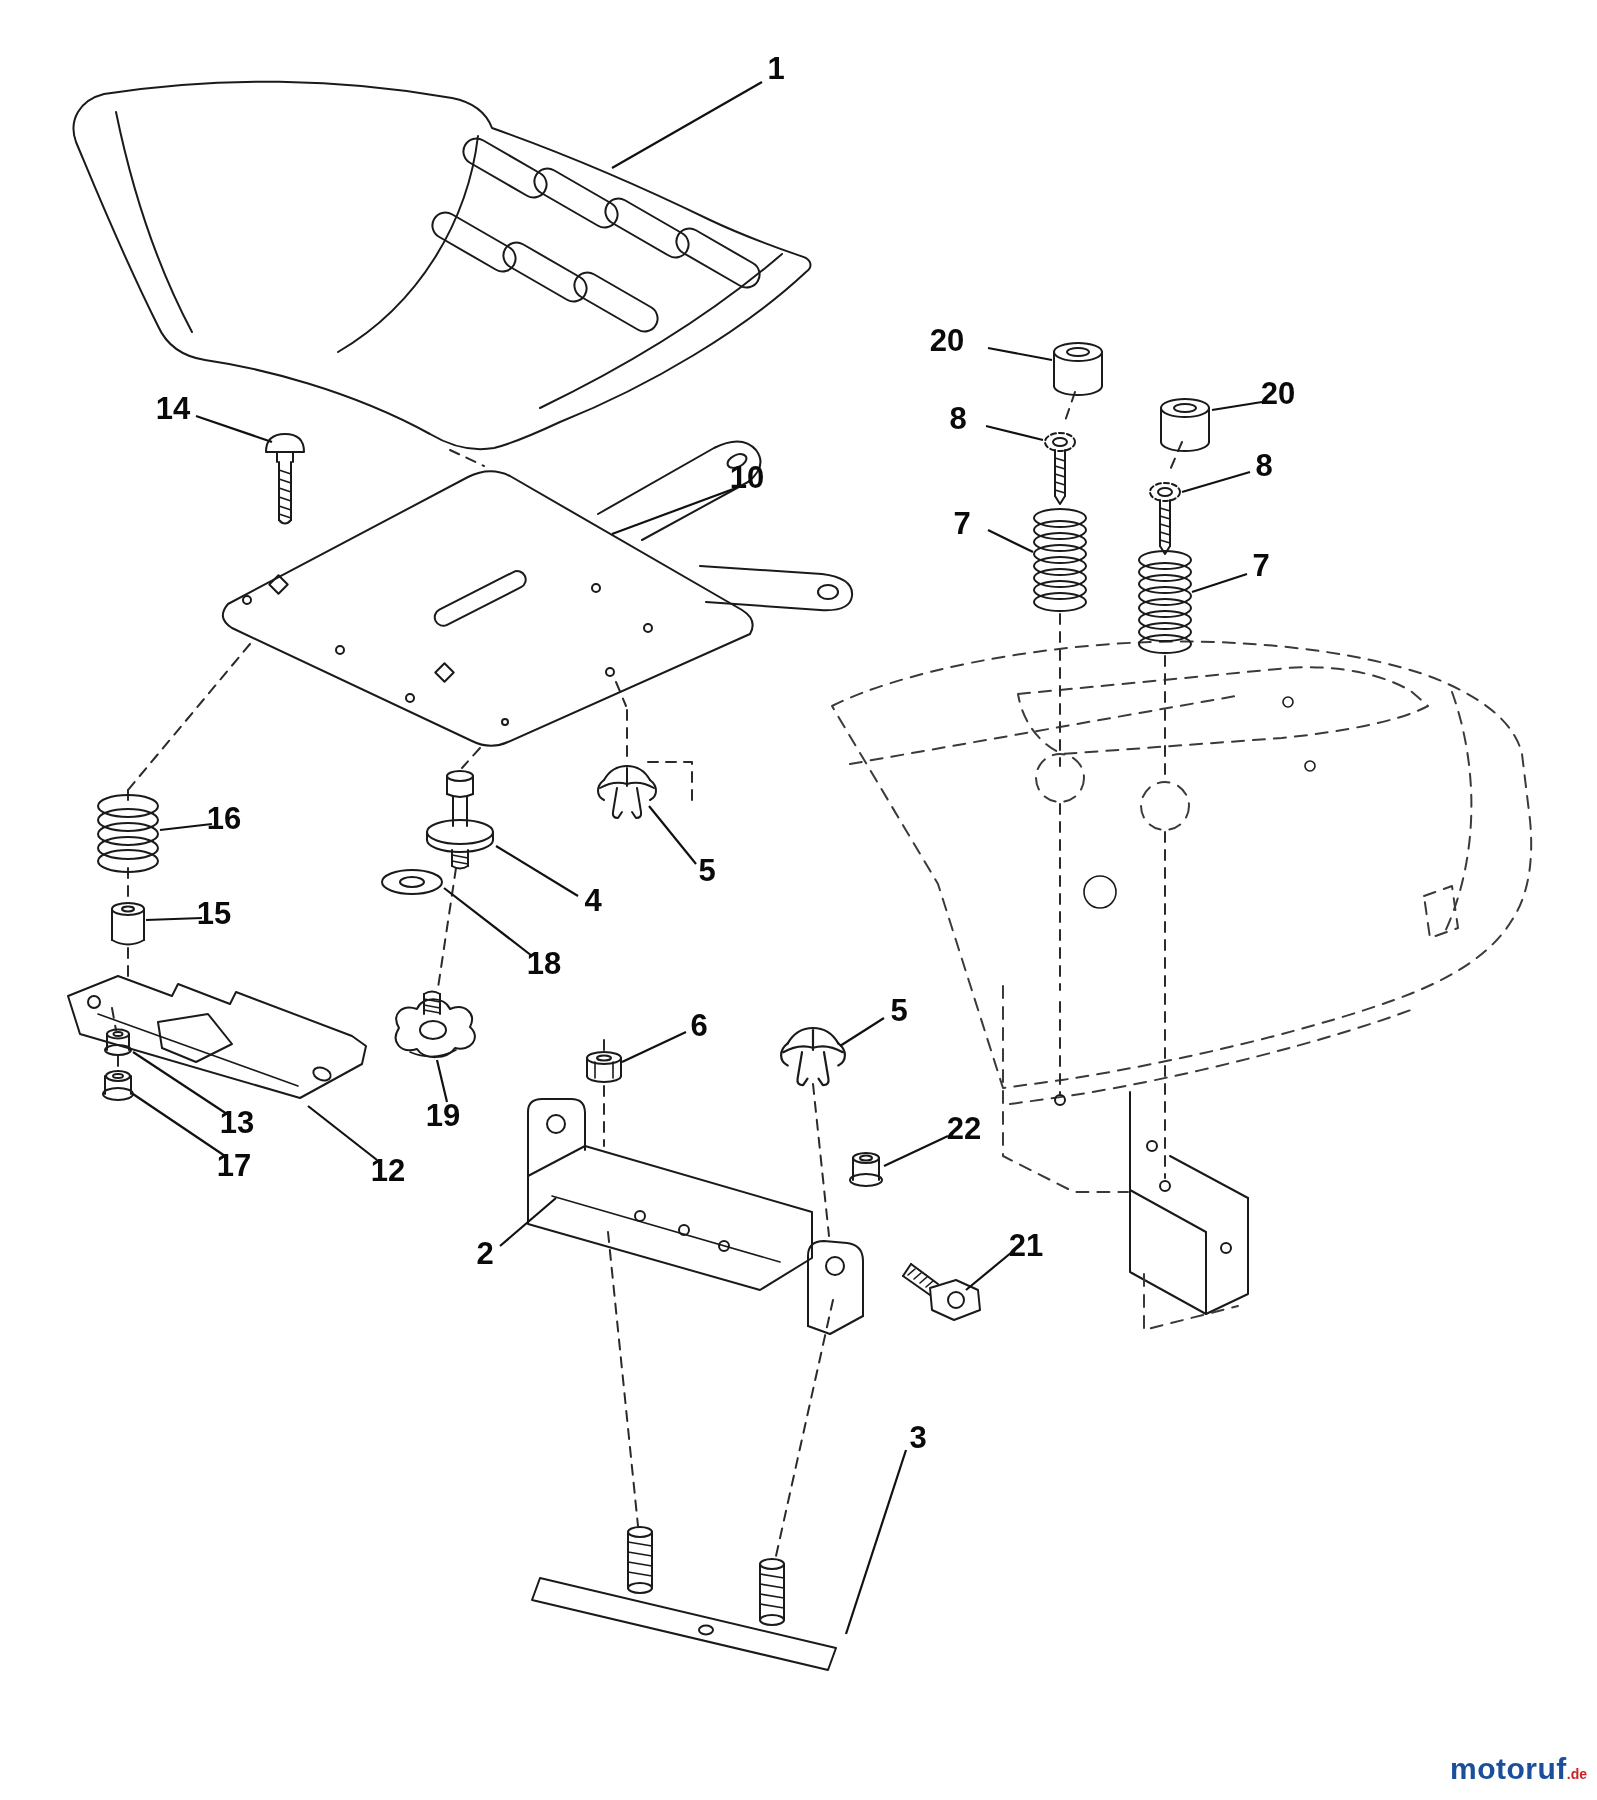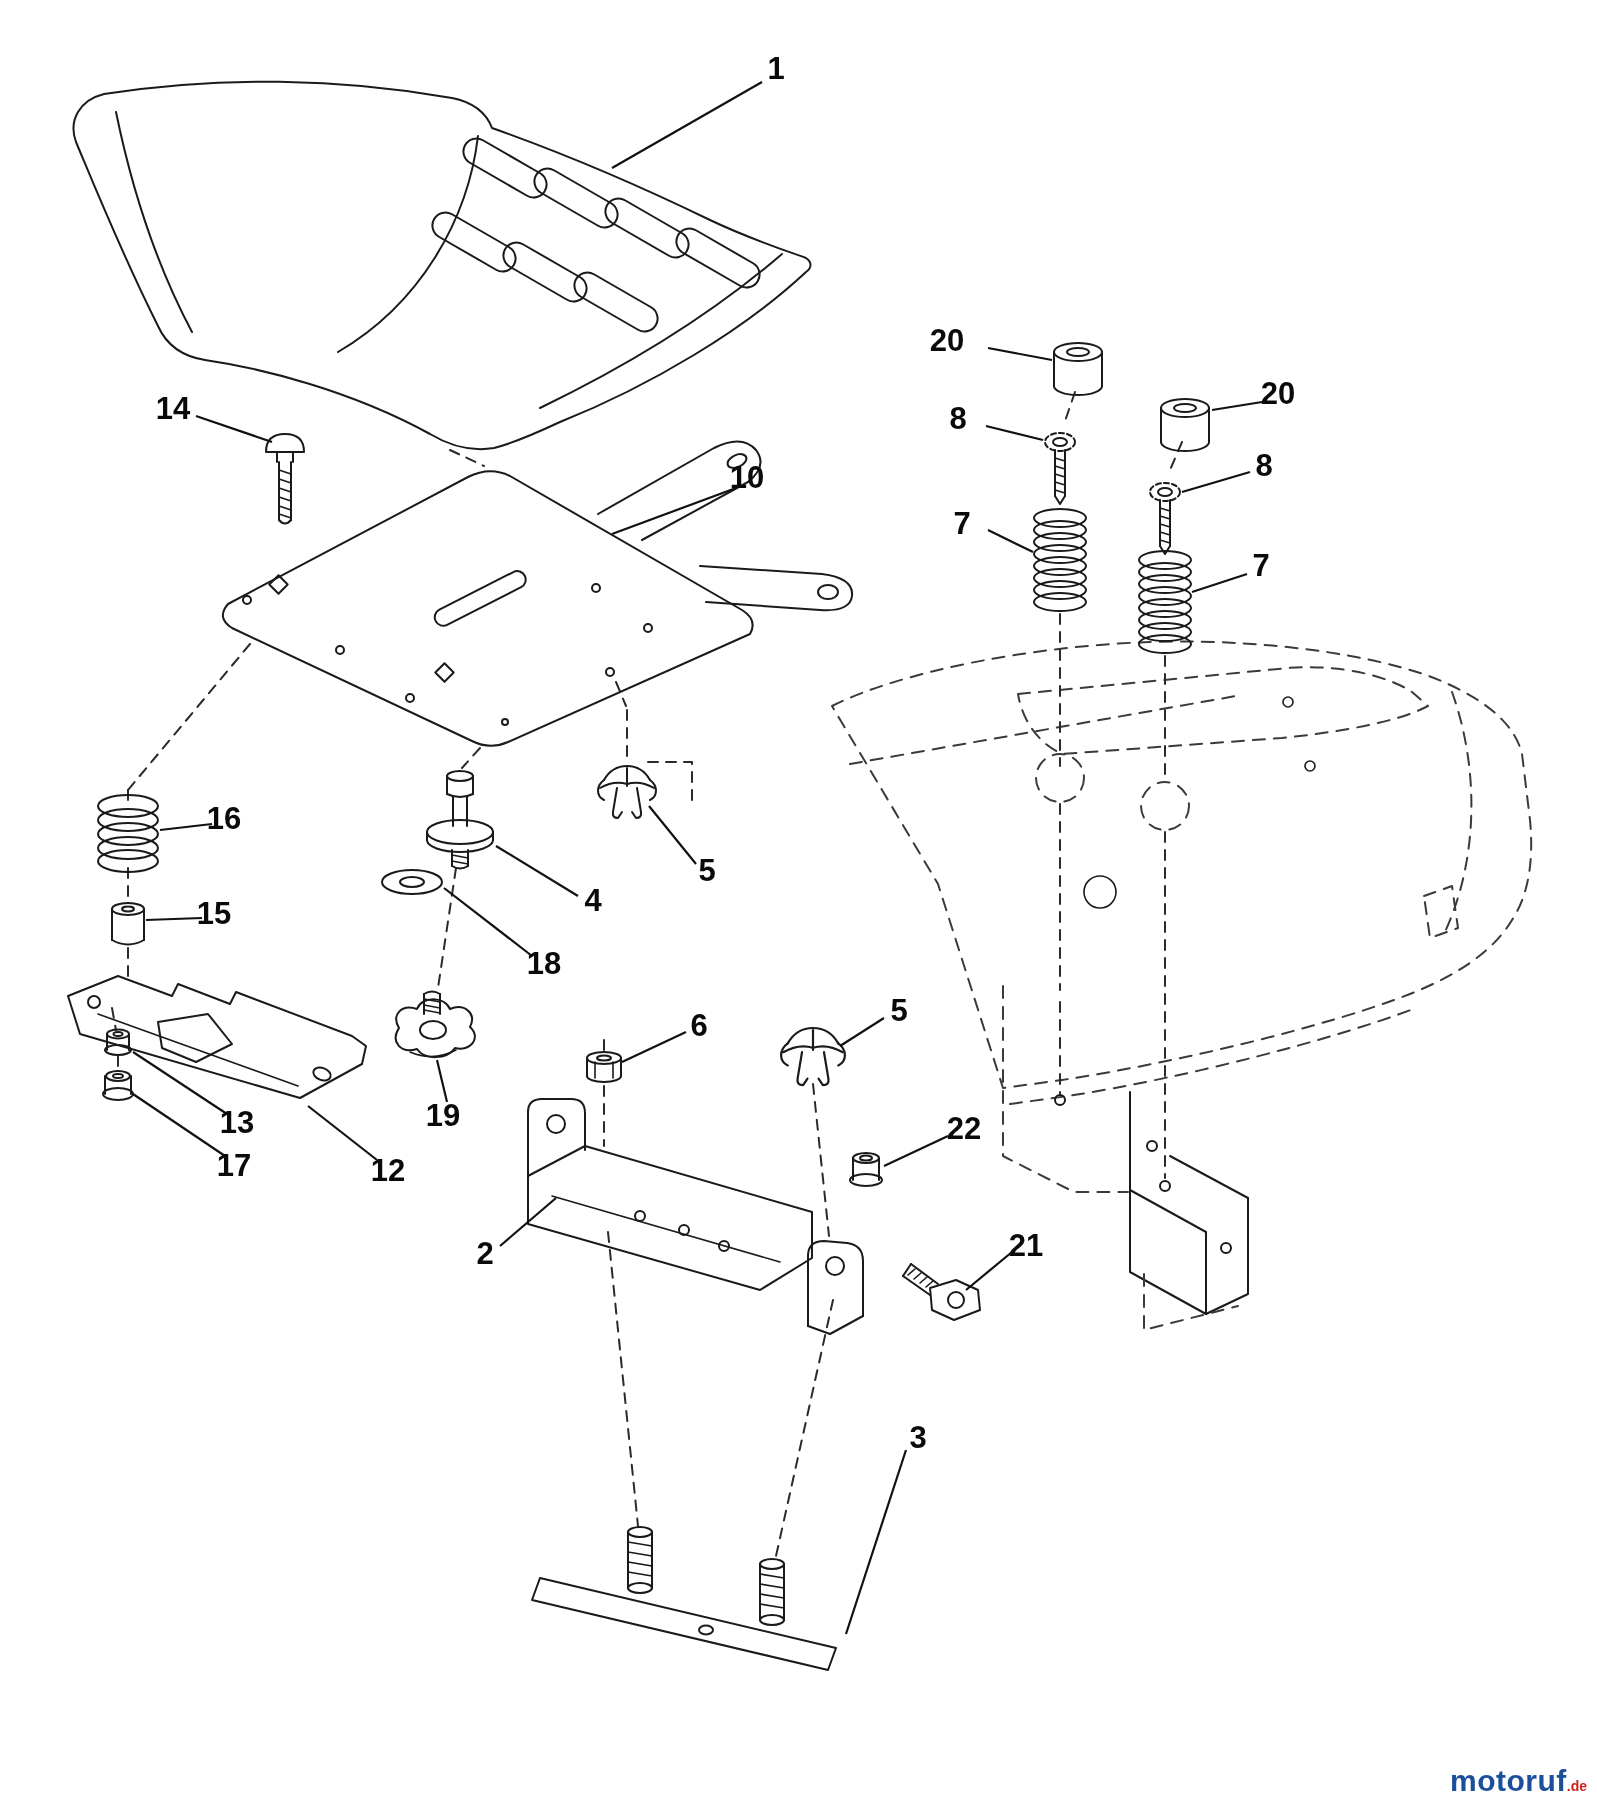--- a/index.html
+++ b/index.html
@@ -5,21 +5,21 @@
   html,body{margin:0;padding:0;background:#ffffff;}
   .page{position:relative;width:1597px;height:1800px;background:#ffffff;overflow:hidden;
         font-family:"Liberation Sans",sans-serif;}
   svg{position:absolute;left:0;top:0;}
   .art{stroke:#1a1a1a;stroke-width:2;fill:none;stroke-linecap:round;stroke-linejoin:round;}
   .thin{stroke-width:1.6;}
   .dash{stroke:#2a2a2a;stroke-width:2;stroke-dasharray:10 8;}
   .fdash{stroke:#3a3a3a;stroke-width:2;stroke-dasharray:12 9;}
   .leader{stroke:#111;stroke-width:2.2;}
   .pl{font:bold 31px "Liberation Sans",sans-serif;fill:#0a0a0a;text-anchor:middle;dominant-baseline:central;}
-  .watermark{position:absolute;right:10px;bottom:2px;line-height:1;white-space:nowrap;}
+  .watermark{position:absolute;right:10px;bottom:14px;line-height:1;white-space:nowrap;}
   .watermark .brand{font:bold 30px "Liberation Sans",sans-serif;color:#1b4e9b;letter-spacing:.5px;}
   .watermark .tld{font:bold 14px "Liberation Sans",sans-serif;color:#cc2222;}
 </style>
 </head>
 <body>
 
 <div class="page">
 <svg width="1597" height="1800" viewBox="0 0 1597 1800">
 
   <defs>

